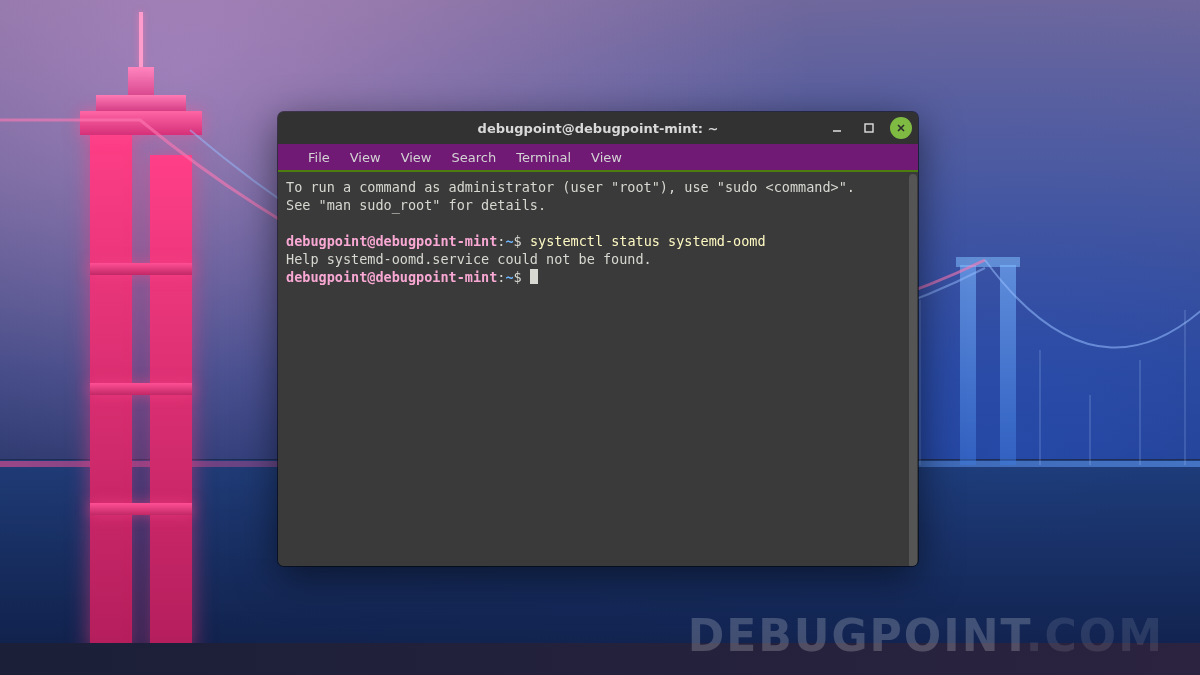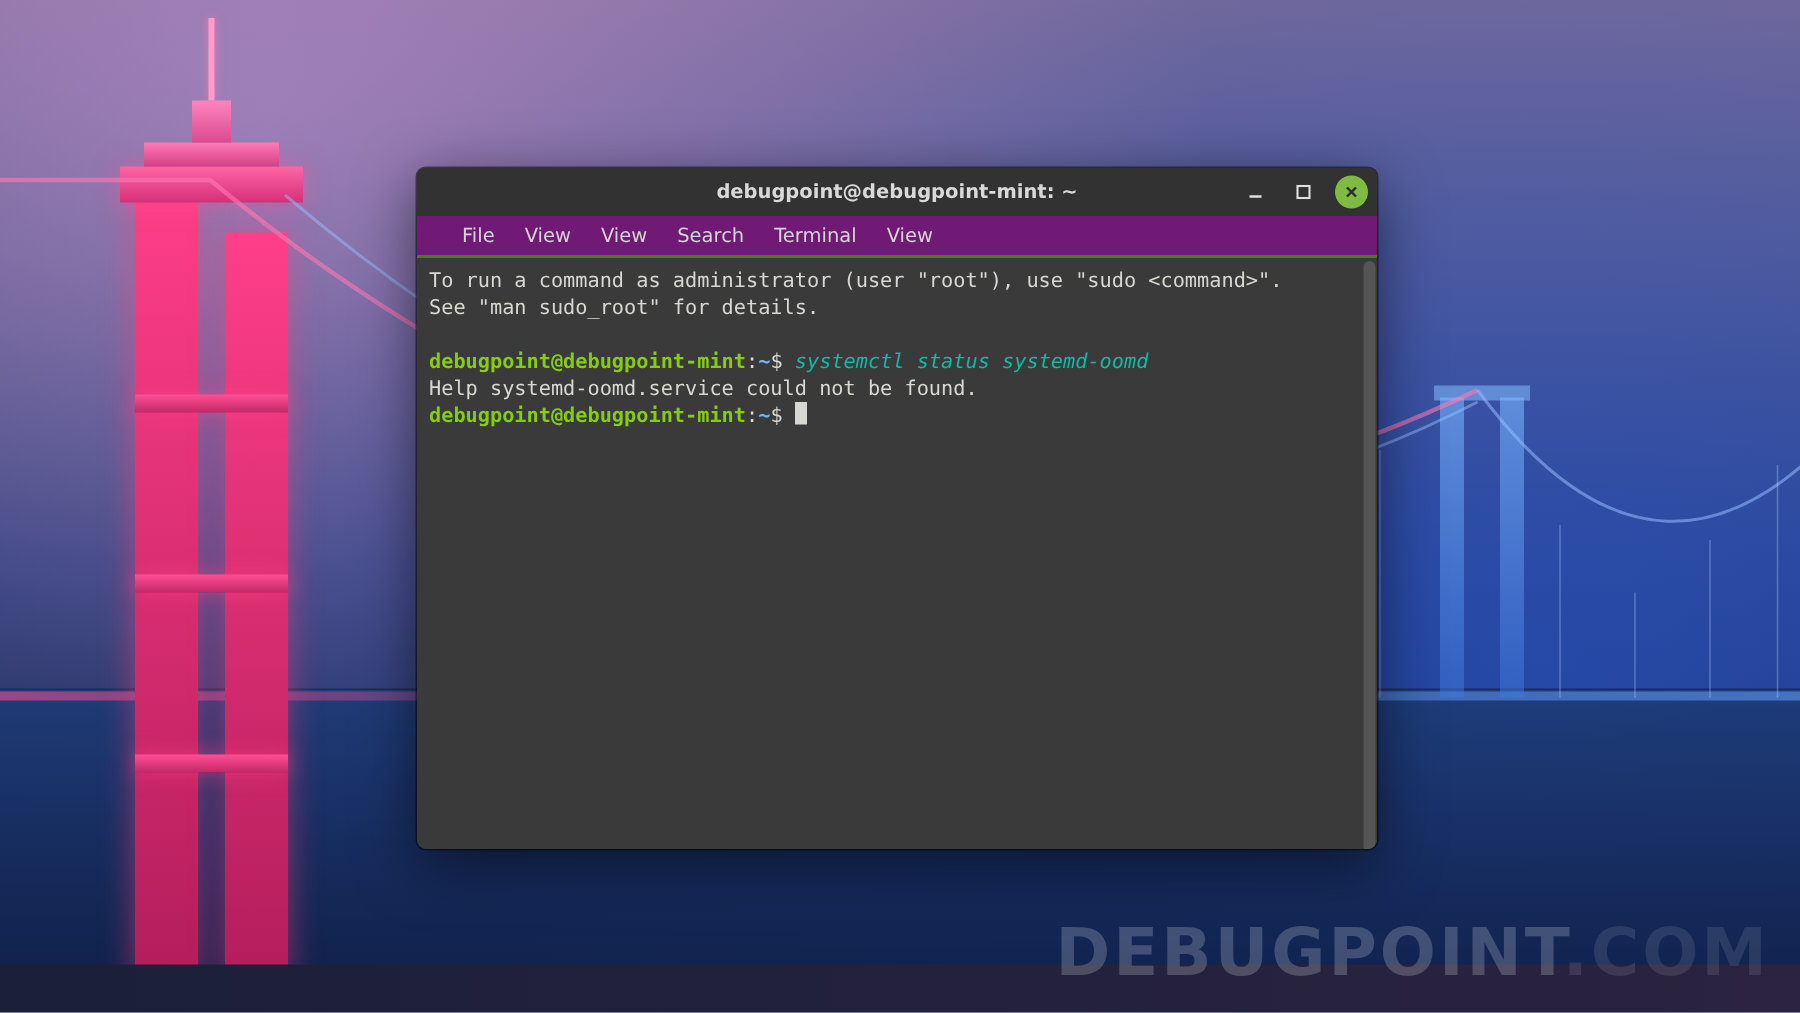--- a/index.html
+++ b/index.html
@@ -43,42 +43,42 @@
            background:#ff9ccb; box-shadow:0 0 6px rgba(255,120,180,0.7);}
   
   .ftowerL,.ftowerR{position:absolute;bottom:210px;width:16px;height:200px;background:linear-gradient(180deg,rgba(120,180,255,0.6),rgba(60,120,220,0.5));}
   .ftowerL{left:960px;} .ftowerR{left:1000px;}
   .ftop{position:absolute;left:956px;bottom:408px;width:64px;height:10px;background:rgba(130,190,255,0.55);}
   
   .deck{position:absolute;left:0;right:0;bottom:208px;height:6px;background:linear-gradient(90deg,rgba(255,80,150,0.55) 0%,rgba(255,80,150,0.35) 18%,rgba(100,160,255,0.35) 50%,rgba(100,160,255,0.55) 100%);}
   
   .cables{position:absolute;inset:0;pointer-events:none;}
   
-  .watermark{position:absolute;right:20px;bottom:14px;font-size:44px;font-weight:800;letter-spacing:2px;color:rgba(255,255,255,0.20);}
+  .watermark{position:absolute;right:36px;bottom:14px;font-size:44px;font-weight:800;letter-spacing:2px;color:rgba(255,255,255,0.20);}
   .watermark .light{color:rgba(255,255,255,0.10);}
   
   .window{position:absolute;left:278px;top:112px;width:640px;height:454px;border-radius:6px;overflow:hidden;box-shadow:0 10px 40px rgba(0,0,0,0.55),0 0 0 1px rgba(0,0,0,0.5);background:#383838;}
   .titlebar{height:32px;background:#323232;display:flex;align-items:center;color:#d9d9d9;font-size:13px;position:relative;}
   .titletext{flex:1;text-align:center;font-weight:700;}
   .winbtns{position:absolute;right:6px;top:0;height:32px;display:flex;align-items:center;gap:10px;}
   .wbtn{width:22px;height:22px;display:flex;align-items:center;justify-content:center;color:#e0e0e0;border-radius:50%;}
   .wbtn.min svg,.wbtn.max svg{width:12px;height:12px;}
   .wbtn.close{background:#7fbb42;}
   .wbtn.close svg{width:10px;height:10px;}
   .menubar{height:28px;background:#701a75;display:flex;align-items:center;gap:4px;padding:0 22px;color:#d4d4d4;font-size:13px;border-bottom:2px solid #4d7c0f;}
   .menuitem{padding:3px 8px;border-radius:3px;cursor:default;}
   .termbody{position:absolute;left:0;right:0;top:60px;bottom:0;display:flex;}
   .termarea{flex:1;background:#3a3a3a;padding:6px 8px;font-family:"DejaVu Sans Mono","Liberation Mono",monospace;font-size:13.5px;line-height:18px;color:#d8d8d2;white-space:pre;overflow:hidden;}
   .termscroll{width:10px;background:#3a3a3a;}
   .termscroll .thumb{width:8px;margin:2px auto 0;height:100%;background:#555;border-radius:4px;}
-  .pr-userhost{color:#84cc16;font-weight:700;}
+  .pr-userhost{color:#f9a8d4;font-weight:700;}
   .pr-colon{color:#d8d8d2;}
   .pr-path{color:#6fb7ff;font-weight:700;}
   .pr-dollar{color:#d8d8d2;}
-  .cmd{color:#14b8a6;font-style:italic;}
+  .cmd{color:#fef9c3;}
   .cursor{display:inline-block;width:8px;height:15px;background:#d8d8d2;vertical-align:-2px;}
 </style>
 </head>
 <body>
 
 <div class="wallpaper">
   <div class="water"></div>
   <div class="deck"></div>
 
   <div class="tower"></div>

